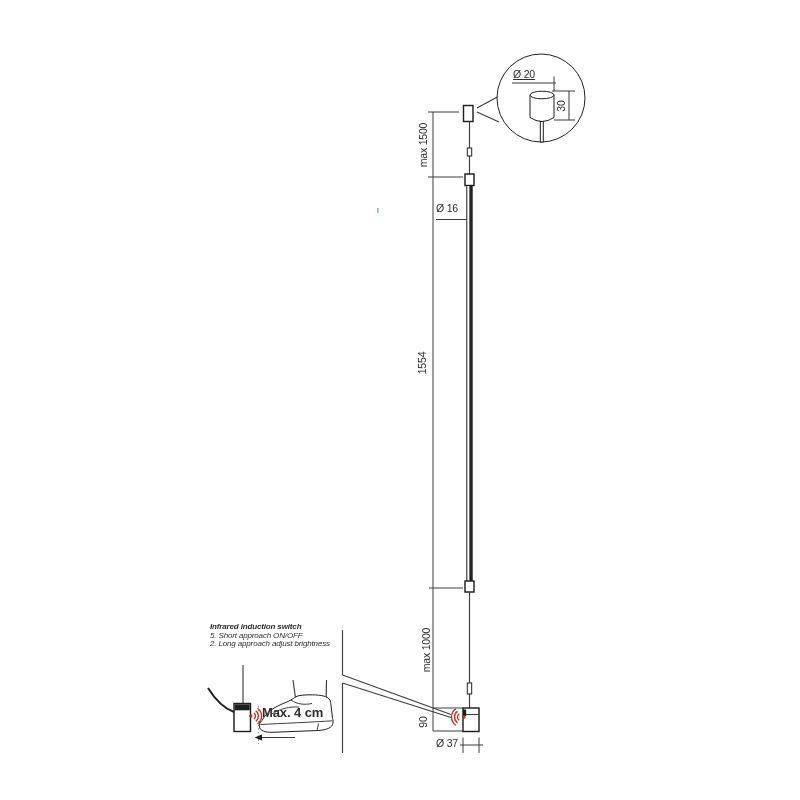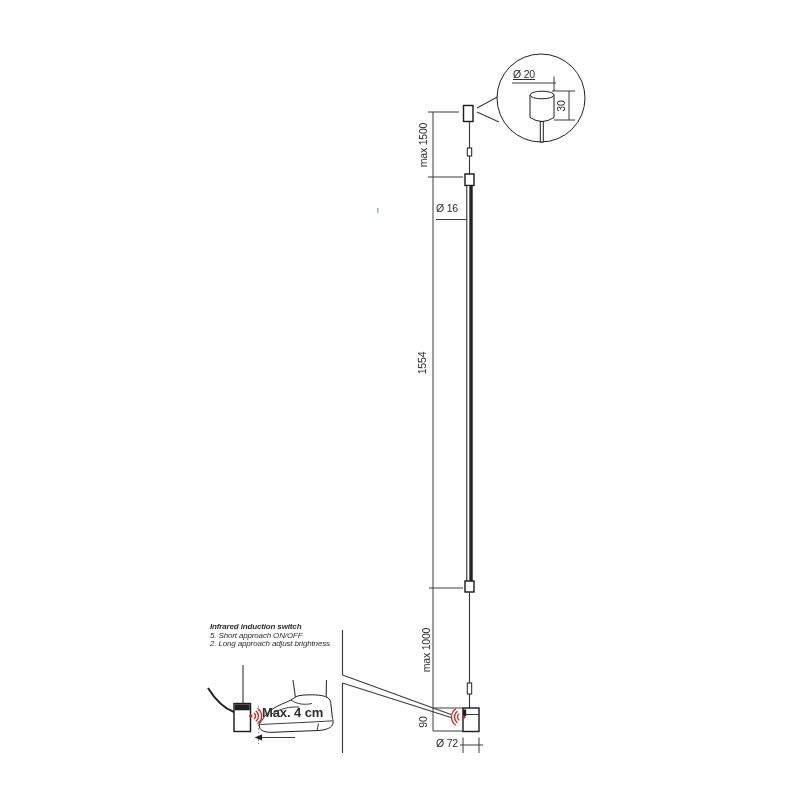--- a/index.html
+++ b/index.html
@@ -134,21 +134,21 @@
   <div class="label vlabel" style="left:423px;top:145px;">max 1500</div>
 
   <div class="label" style="left:436px;top:202px;text-align:right;">Ø 16</div>
 
   <div class="label vlabel" style="left:422px;top:363px;">1554</div>
 
   <div class="label vlabel" style="left:426px;top:650px;">max 1000</div>
 
   <div class="label vlabel" style="left:423px;top:722px;">90</div>
 
-  <div class="label" style="left:436px;top:737px;">Ø 72</div>
+  <div class="label" style="left:436px;top:737px;">Ø 37</div>
 
   <div class="label" style="left:513px;top:68px;text-decoration:underline;">Ø 20</div>
 
   <div class="label vlabel" style="left:560.5px;top:105.5px;">30</div>
 
   <div class="note">
     <div class="t">Infrared induction switch</div>
     <div>5. Short approach ON/OFF</div>
     <div>2. Long approach adjust brightness</div>
   </div>

